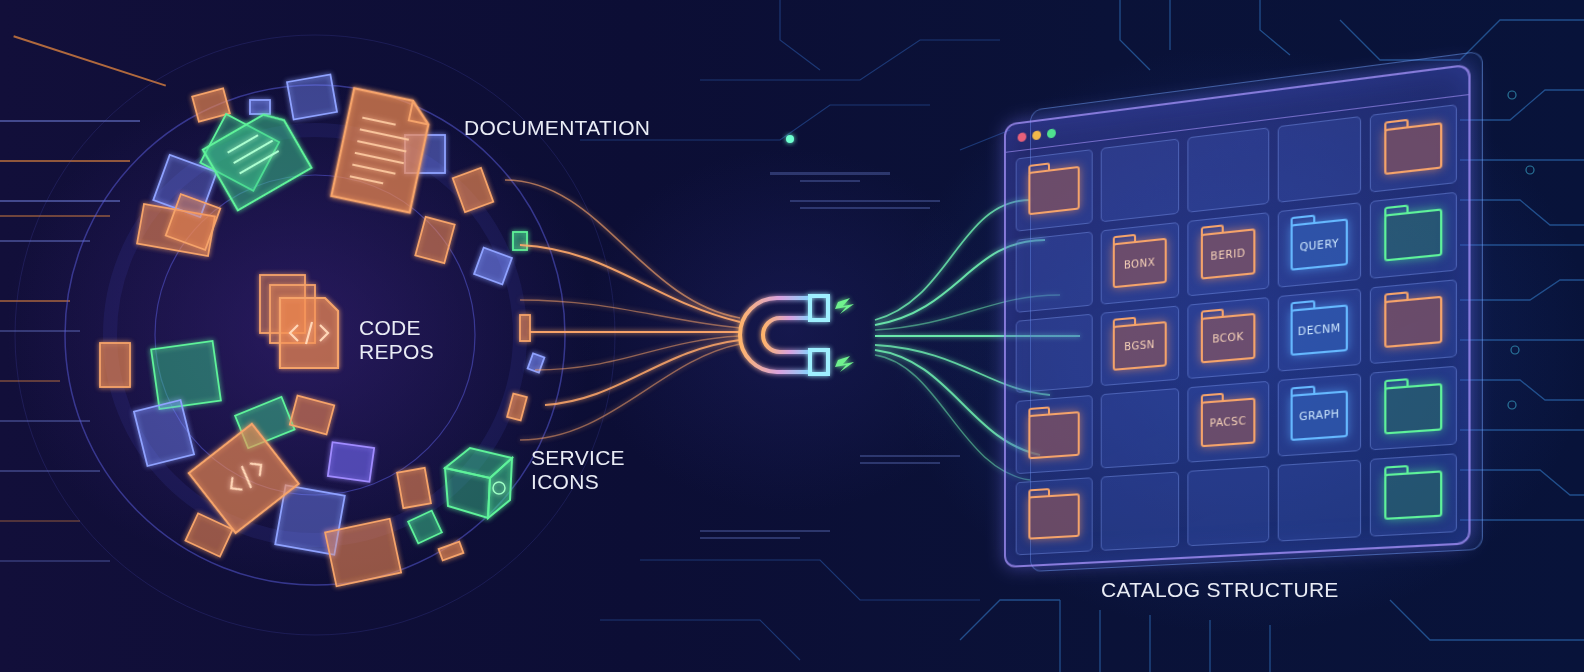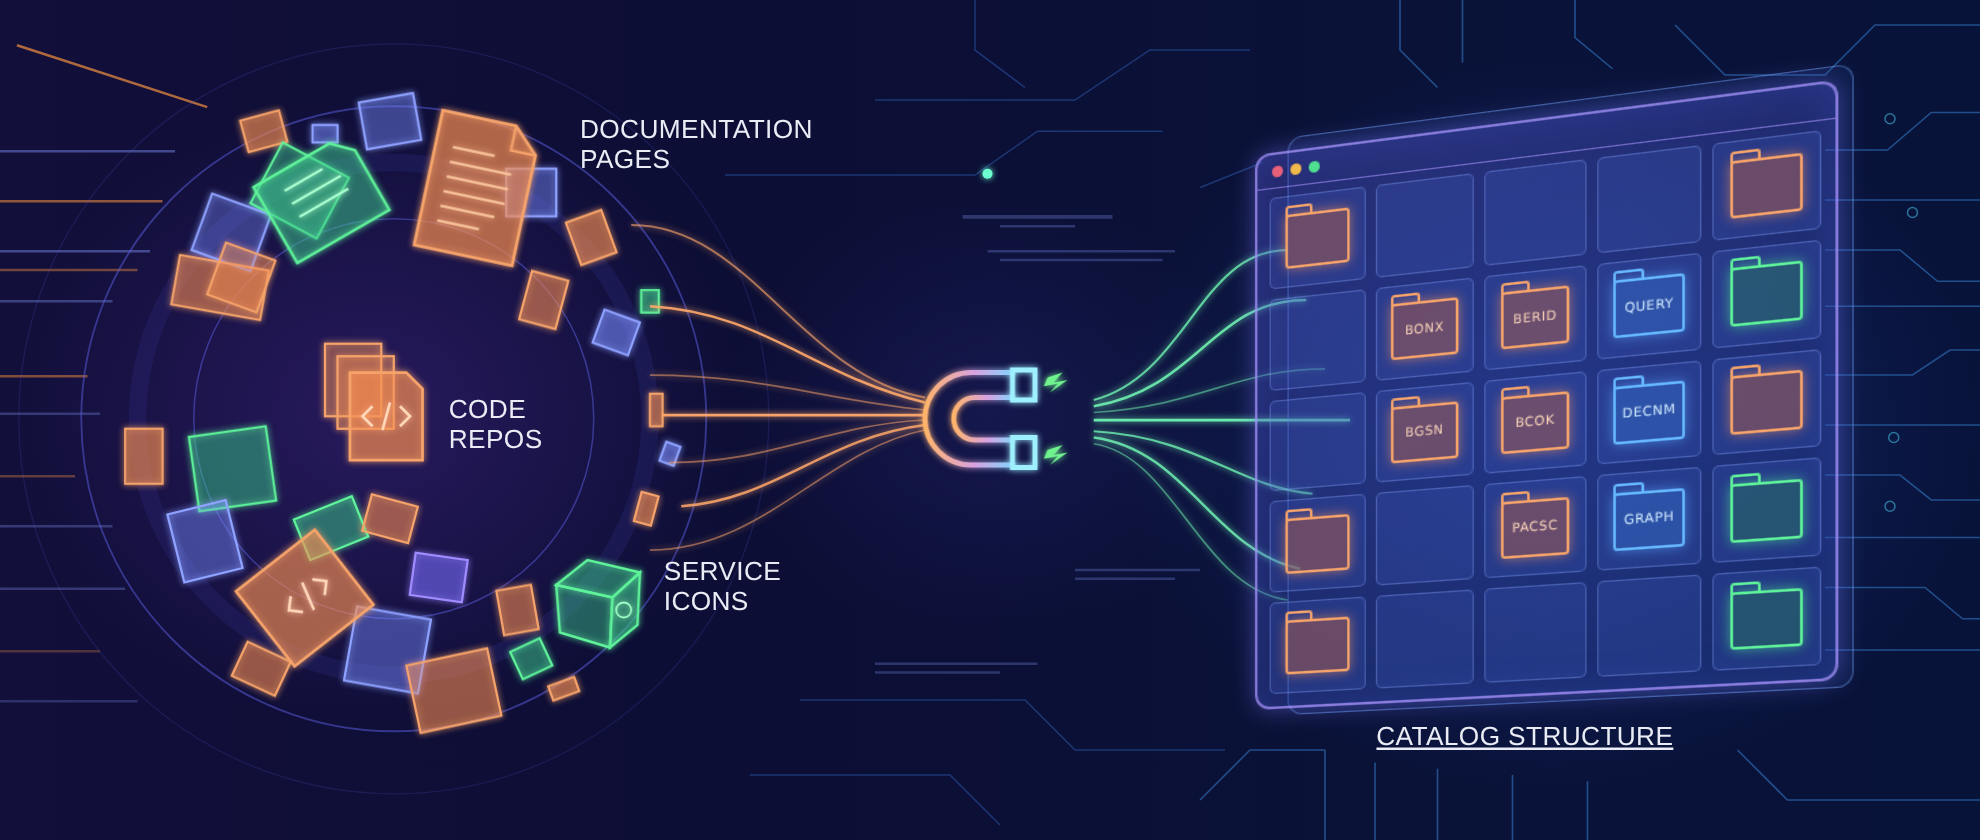--- a/index.html
+++ b/index.html
@@ -232,23 +232,22 @@
         <rect x="88" y="16" width="18" height="24" fill="none" stroke="#9ff0ff" stroke-width="4"></rect>
         <rect x="88" y="70" width="18" height="24" fill="none" stroke="#9ff0ff" stroke-width="4"></rect>
       </g>
       <g fill="#6ff28e" filter="url(#glow)">
         <path d="M116 22 L128 18 L121 26 L132 24 L118 34 L124 27 L113 29 Z"></path>
         <path d="M116 80 L128 76 L121 84 L132 82 L118 92 L124 85 L113 87 Z"></path>
       </g>
     </svg>
   </div>
 
-  <div class="label" style="left:464px;top:92px;">
+  <div class="label" style="left:464px;top:116px;">
     <span>DOCUMENTATION</span>
-    <span>PAGES</span>
   </div>
   <div class="label" style="left:359px;top:316px;">
     <span>CODE</span>
     <span>REPOS</span>
   </div>
   <div class="label" style="left:531px;top:446px;">
     <span>SERVICE</span>
     <span>ICONS</span>
   </div>
 
@@ -313,14 +312,14 @@
         </div>
         <div class="cell"></div>
         <div class="cell"></div>
         <div class="cell"></div>
         <div class="cell">
           <div class="folder green"></div>
         </div>
       </div>
   </div>
 
-  <div class="label catalog-label" style="left:1101px;top:578px;text-decoration:underline;">CATALOG STRUCTURE</div>
+  <div class="label catalog-label" style="left:1101px;top:578px;">CATALOG STRUCTURE</div>
 </div>
 
 </body></html>

